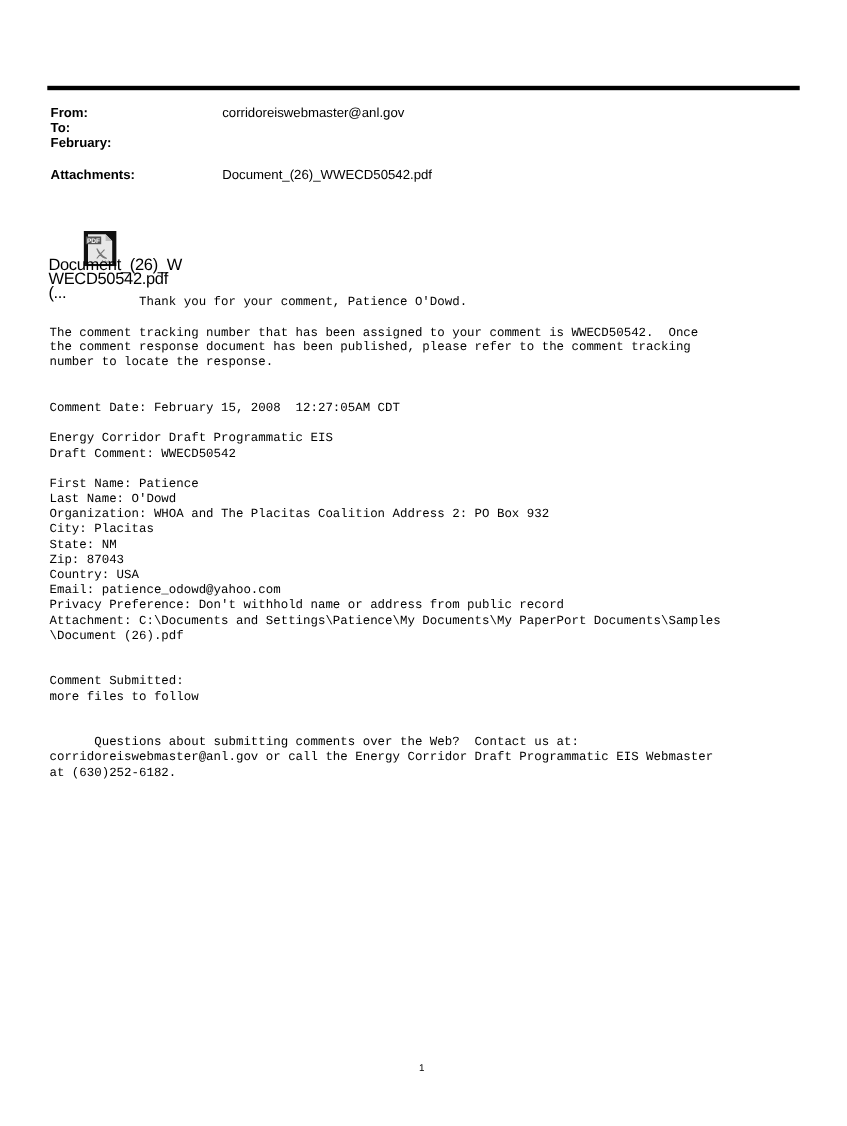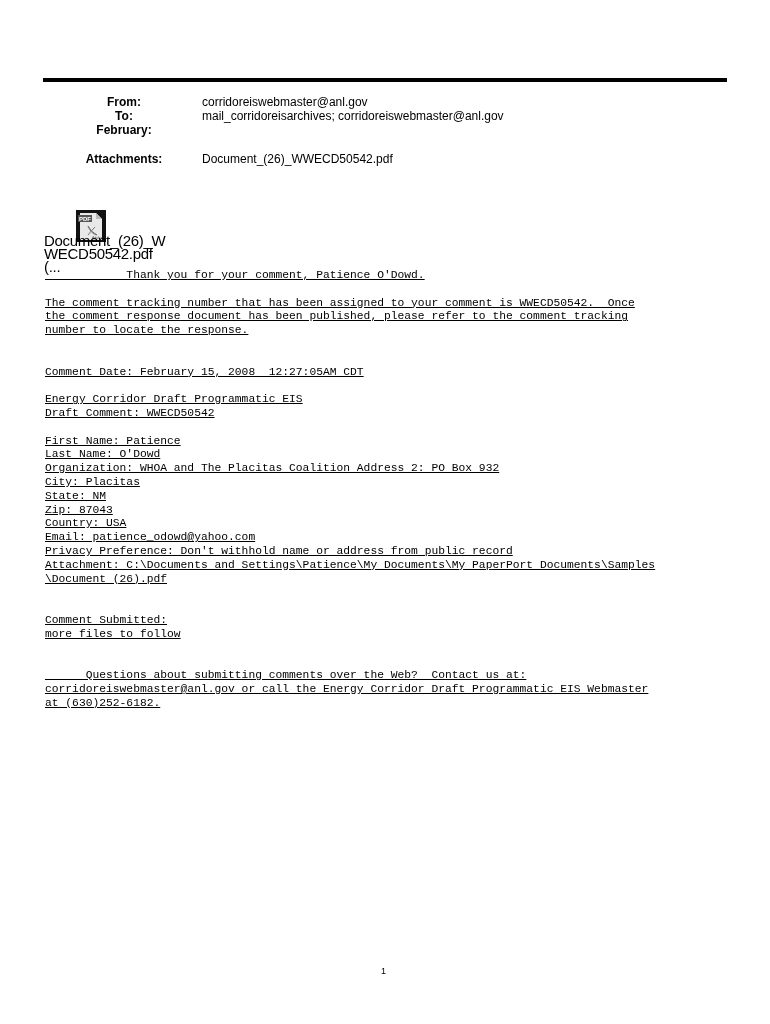--- a/index.html
+++ b/index.html
@@ -1,40 +1,39 @@
 <!DOCTYPE html>
 <html><head>
   <meta charset="utf-8">
   <style>
     html, body { margin: 0; padding: 0; background: #ffffff; }
     body { width: 770px; height: 1024px; position: relative; overflow: hidden; color: #000; }
     .rule { position: absolute; left: 43px; top: 78px; width: 684px; height: 4px; background: #000; }
     .hdr { position: absolute; left: 46px; top: 95px; font-family: "Liberation Sans", sans-serif; font-size: 12px; line-height: 14px; }
     .hdr-row { display: flex; height: 14px; }
-    .hdr-label { width: 156px; font-weight: bold; text-align: center; }
+    .hdr-label { width: 156px; font-weight: bold; }
     .hdr-value { }
     .hdr-gap { height: 15px; }
     .pdf-icon { position: absolute; left: 76px; top: 210px; width: 30px; height: 32px; }
     .attach-name { position: absolute; left: 44px; top: 234px; width: 96px; font-family: "Liberation Sans", sans-serif; font-size: 15px; line-height: 13px; text-align: left; letter-spacing: -0.3px; }
-    .body { position: absolute; left: 45px; top: 269px; width: 700px; font-family: "Liberation Mono", monospace; font-size: 11.3px; line-height: 13.8px; white-space: pre; text-decoration: underline; }
+    .body { position: absolute; left: 45px; top: 269px; width: 700px; font-family: "Liberation Mono", monospace; font-size: 11.3px; line-height: 13.8px; white-space: pre; }
     .page-num { position: absolute; left: 381px; top: 966px; font-family: "Liberation Sans", sans-serif; font-size: 9px; }
   </style>
 </head>
 <body>
 
 <div class="rule"></div>
 
 <div class="hdr">
   <div class="hdr-row">
     <span class="hdr-label">From:</span>
     <span class="hdr-value">corridoreiswebmaster@anl.gov</span>
   </div>
   <div class="hdr-row">
     <span class="hdr-label">To:</span>
-    <span class="hdr-value">mail_corridoreisarchives; corridoreiswebmaster@anl.gov</span>
   </div>
   <div class="hdr-row">
     <span class="hdr-label">February:</span>
   </div>
   <div class="hdr-gap"></div>
   <div class="hdr-row">
     <span class="hdr-label">Attachments:</span>
     <span class="hdr-value">Document_(26)_WWECD50542.pdf</span>
   </div>
 </div>

